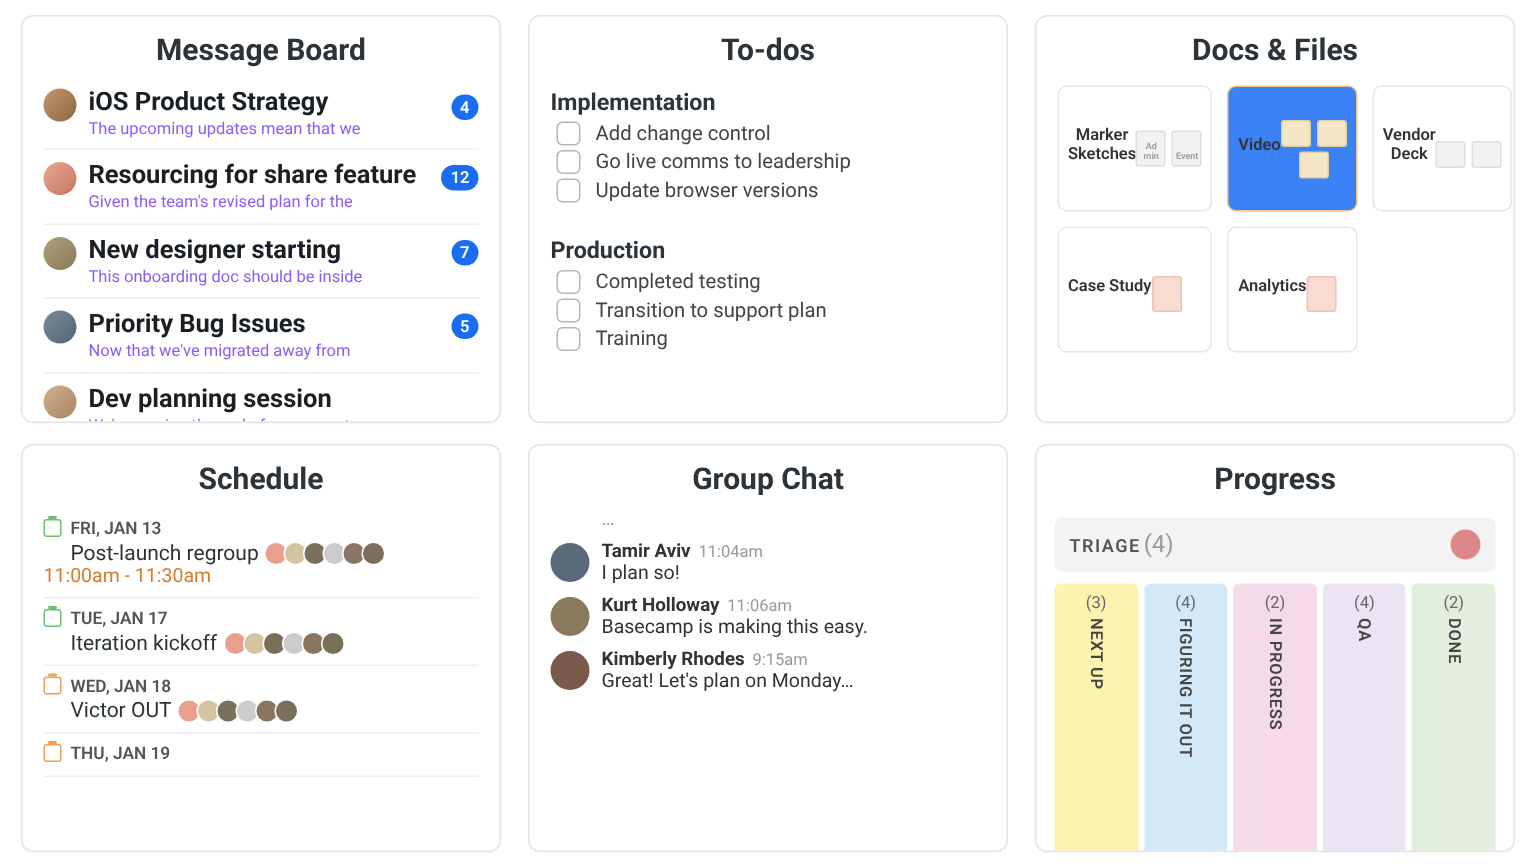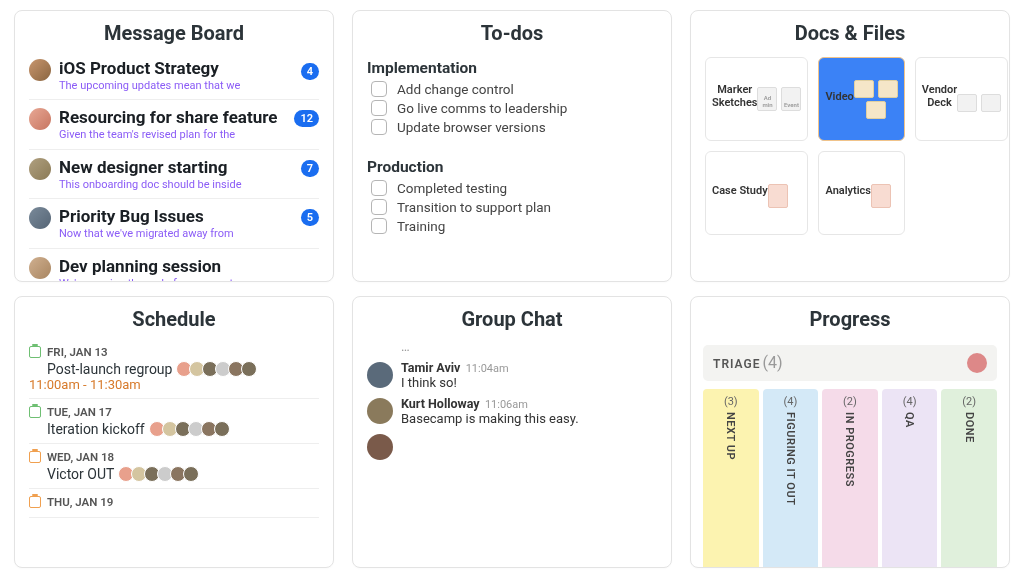--- a/index.html
+++ b/index.html
@@ -275,29 +275,31 @@
       </div>
   </div>
 
   <div class="card">
     <div class="card-title">Group Chat</div>
     <div class="chat-body" id="chat-body">
         <div class="chat-ellipsis">…</div>
         <div class="chat-msg">
           <div class="chat-avatar t"></div>
   <div class="chat-text"><span class="chat-name">Tamir Aviv</span> <span class="chat-time">11:04am</span>
-  <div class="chat-line">I think so!</div></div>
+  <div class="chat-line">I plan so!</div></div>
         </div>
         <div class="chat-msg">
           <div class="chat-avatar k"></div>
   <div class="chat-text"><span class="chat-name">Kurt Holloway</span> <span class="chat-time">11:06am</span>
   <div class="chat-line">Basecamp is making this easy.</div></div>
         </div>
         <div class="chat-msg">
           <div class="chat-avatar r"></div>
+  <div class="chat-text"><span class="chat-name">Kimberly Rhodes</span> <span class="chat-time">9:15am</span>
+  <div class="chat-line">Great! Let's plan on Monday…</div></div>
         </div>
       </div>
   </div>
 
   <div class="card">
     <div class="card-title">Progress</div>
     <div class="progress-body">
       <div class="triage-bar">
         <div>
           <span class="triage-label">TRIAGE</span><span class="triage-count">(4)</span>

